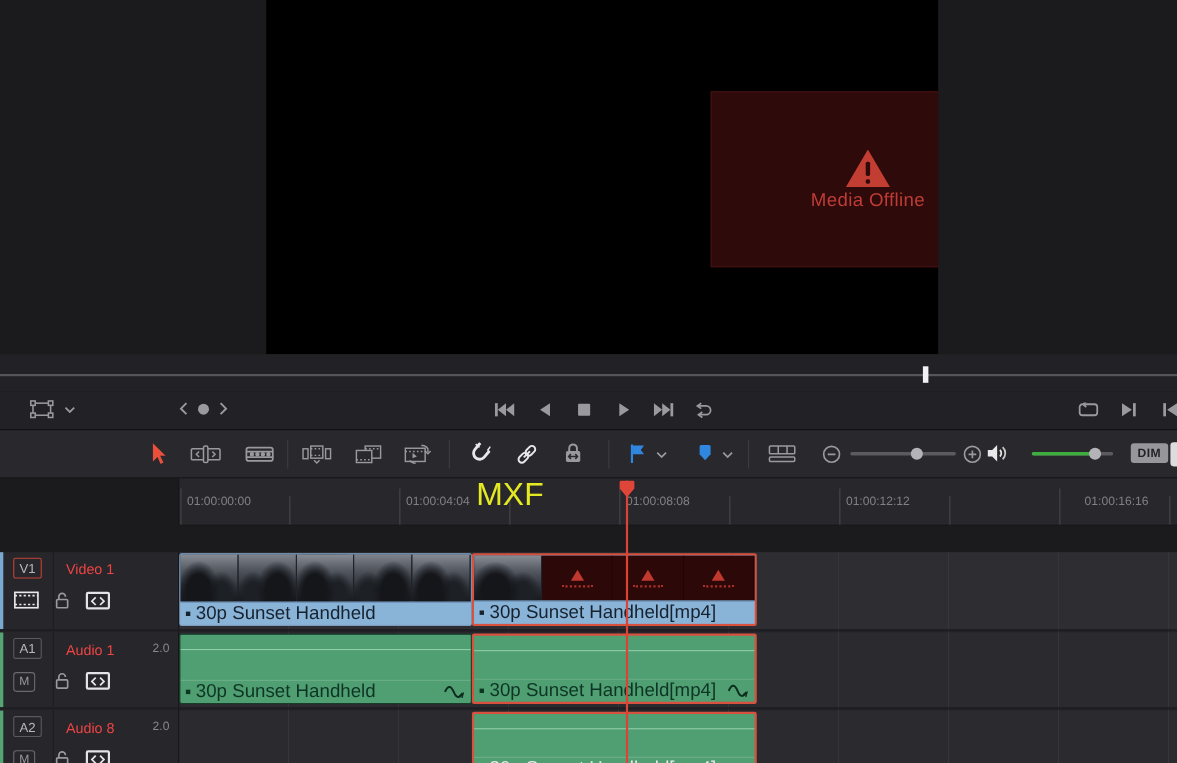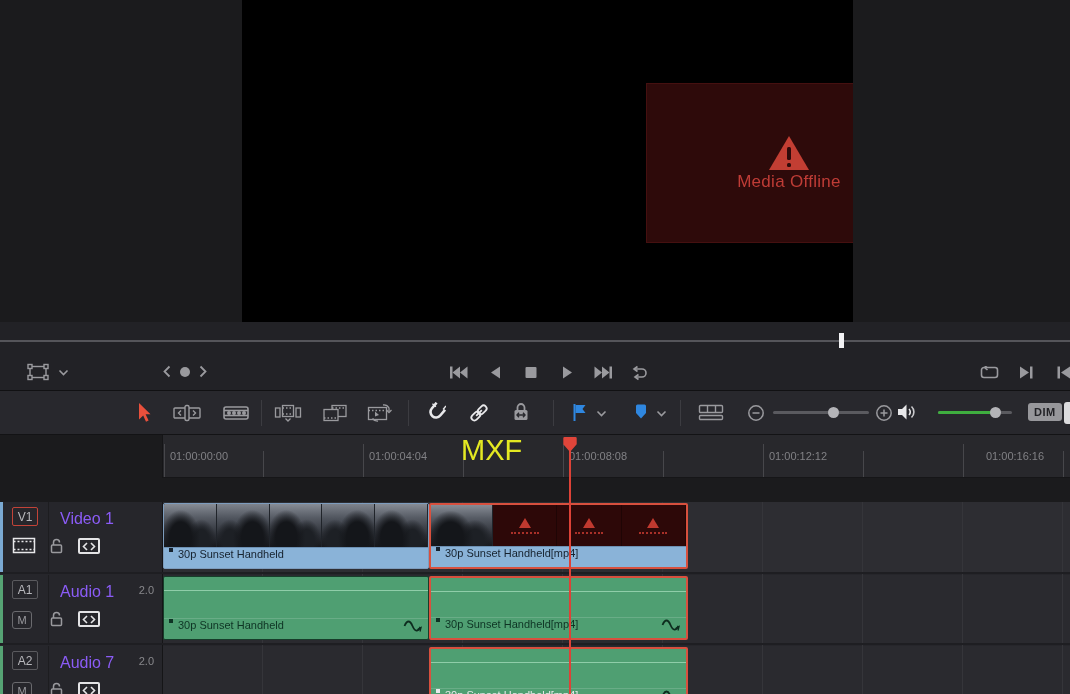--- a/index.html
+++ b/index.html
@@ -60,21 +60,21 @@
 
   
   .tracks { left:0; top:502px; width:1070px; height:216px; background:#26262b;padding-left:36px; }
   .head-col { left:0; top:0; width:162px; height:216px; background:#26262b; }
   .track-row { left:0; width:162px; }
   .row-divider { left:0; width:1070px; height:2px; background:#1e1e22; z-index:4; }
   .tstrip { left:0; top:0; width:3px; height:100%; }
   .tbadge { left:12px; top:5px; width:26px; height:19px; border:1px solid #5a5a5e; border-radius:2px;
     color:#b8b8bc; font-size:12px; display:flex; align-items:center; justify-content:center; }
   .tbadge.dest { border-color:#c24338; }
-  .tname { left:60px; top:8px; font-size:16px; color:#8b5cf6;text-align:center; }
+  .tname { left:60px; top:8px; font-size:13px; color:#ef4444;text-align:center; }
   .tchan { right:8px; top:9px; font-size:11px; color:#88888c; position:absolute; }
   .vdiv { left:48px; top:0; width:1px; height:100%; background:#1d1d20; }
   .mute-badge { left:12px; top:36px; width:20px; height:18px; border:1px solid #6a6a6e; border-radius:3px;
     color:#9a9a9e; font-size:11px; display:flex; align-items:center; justify-content:center; }
   .autosel { width:22px; height:16px; border:2px solid #e4e4e6; border-radius:2px;
     display:flex; align-items:center; justify-content:center; }
 
   .lanes { left:162px; top:0; width:908px; height:216px; border-left:1px solid #151517; }
   .lane { left:0; width:908px; }
   .lane.v { background:#2d2d32; }
@@ -94,21 +94,21 @@
       linear-gradient(180deg, #878c95 0%, #565b64 32%, #2c2f36 72%, #17181c 100%); }
   .thumb.alt { background:
       radial-gradient(55% 95% at 68% 78%, #14161a 38%, rgba(20,22,26,0) 68%),
       radial-gradient(45% 80% at 25% 85%, #1d2025 32%, rgba(29,32,37,0) 62%),
       linear-gradient(180deg, #7e838c 0%, #4e535c 34%, #282b31 74%, #15161a 100%); }
   .offline-thumb { flex:1; border-right:1px solid #1f0505; background:#2d0808;
     display:flex; flex-direction:column; align-items:center; justify-content:center; }
   .mini-tri { width:0; height:0; border-left:6px solid transparent; border-right:6px solid transparent;
     border-bottom:10px solid #c0392f; }
   .mini-line { width:28px; border-top:2px dotted #a93028; margin-top:4px; }
-  .clip-label { height:21px; display:flex; padding:0 5px; font-size:11px; gap:5px; }
+  .clip-label { height:21px; display:flex; align-items:center; padding:0 5px; font-size:17px; gap:5px; }
   .vlabel { background:#8ab3d8; color:#16222e; border-top:1px solid #6d90b3; }
   .bullet { width:4px; height:4px; background:currentColor; flex:0 0 auto; }
   .aclip { background:#4f9f72; border:1px solid #173d2a; display:flex; flex-direction:column; }
   .wave-area { flex:1; position:relative; }
   .wave-line { position:absolute; left:0; top:13px; width:100%; height:1px; background:#8fcda9; }
   .alabel { color:#0e3424; border-top:1px solid rgba(255,255,255,0.15); }
   .alabel.white { color:#e9e9eb; }
   .alabel .wave-ico { margin-left:auto; flex:0 0 auto; }
 </style>
 </head>
@@ -377,21 +377,21 @@
     <div class="abs tick minor" style="left:500px;"></div>
     <div class="abs tick major" style="left:600px;"></div>
     <div class="abs tick minor" style="left:700px;"></div>
     <div class="abs tick major" style="left:800px;"></div>
     <div class="abs tick minor" style="left:900px;"></div>
     <div class="abs ruler-label" style="left:7px;">01:00:00:00</div>
     <div class="abs ruler-label" style="left:206px;">01:00:04:04</div>
     <div class="abs ruler-label" style="left:406px;">01:00:08:08</div>
     <div class="abs ruler-label" style="left:606px;">01:00:12:12</div>
     <div class="abs ruler-label" style="left:823px;">01:00:16:16</div>
-    <div class="abs annotation" style="left:298px;">MXF</div>
+    <div class="abs annotation" style="left:270px;">MXF</div>
   </div>
 
   <div class="abs tracks">
 
     <div class="abs head-col">
 
       <div class="abs track-row" style="top:0;height:70px;">
         <div class="abs tstrip" style="background:#7aa9d2;"></div>
         <div class="abs vdiv"></div>
         <div class="abs tbadge dest">V1</div>
@@ -435,21 +435,21 @@
               <path d="M5 1 L1.5 4.5 L5 8"></path>
               <path d="M9 1 L12.5 4.5 L9 8"></path>
             </svg>
         </div>
       </div>
 
       <div class="abs track-row" style="top:144px;height:66px;">
         <div class="abs tstrip" style="background:#56a374;"></div>
         <div class="abs vdiv"></div>
         <div class="abs tbadge">A2</div>
-        <div class="abs tname">Audio 7</div>
+        <div class="abs tname">Audio 8</div>
         <div class="tchan">2.0</div>
         <div class="abs mute-badge">M</div>
         <div class="abs iconbtn icon" style="left:49px;top:36px;">
           <svg width="15" height="16" viewBox="0 0 15 16" fill="none" stroke="currentColor" stroke-width="1.5">
             <path d="M4.5 7 V4.5 A3 3 0 0 1 10.5 4.5"></path>
             <rect x="2.5" y="7" width="10" height="7.5" rx="1"></rect>
           </svg>
         </div>
         <div class="abs autosel" style="left:78px;top:36px;position:absolute;">
           <svg width="14" height="9" viewBox="0 0 14 9" fill="none" stroke="#e4e4e6" stroke-width="1.6">

